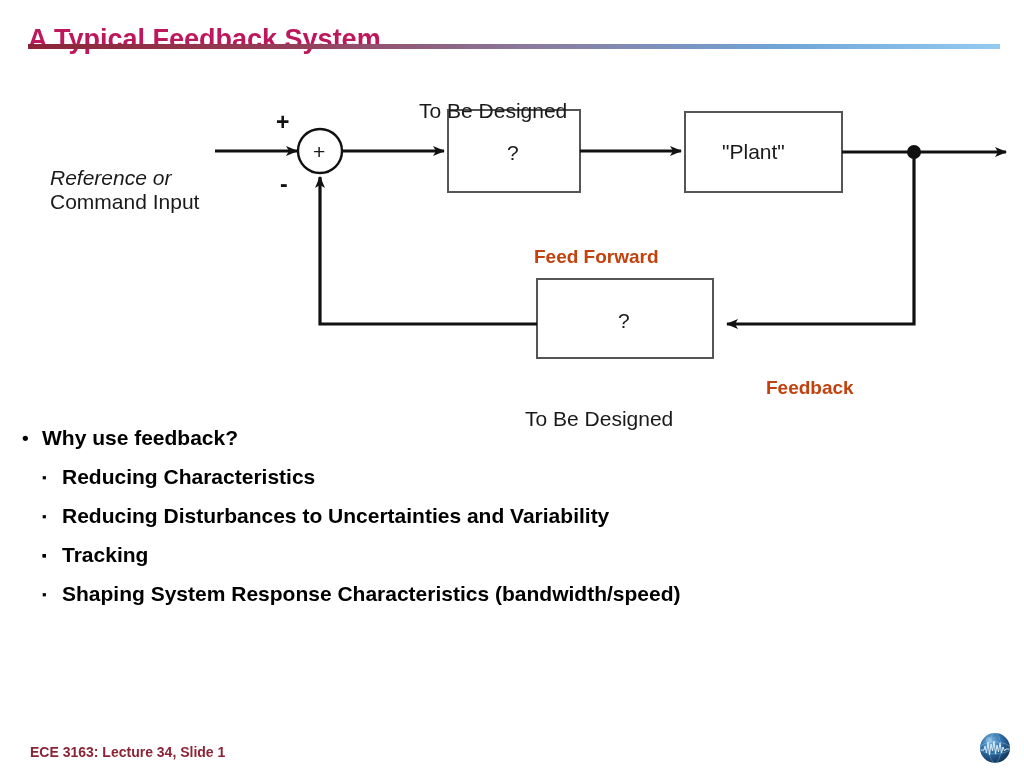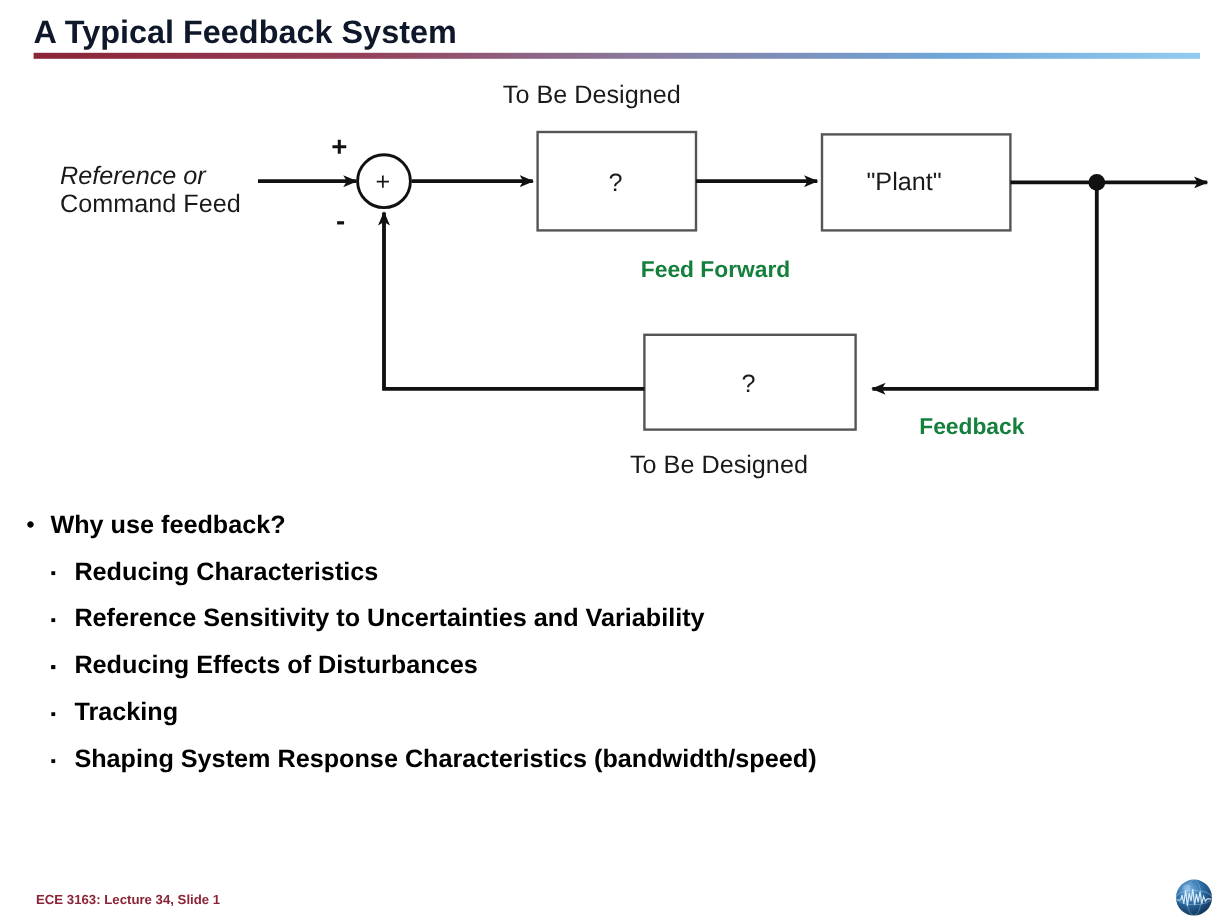--- a/index.html
+++ b/index.html
@@ -13,24 +13,24 @@
     position: relative;
     overflow: hidden;
     font-family: "Liberation Sans", sans-serif;
     -webkit-font-smoothing: antialiased;
   }
 
   
   #slide-title {
     position: absolute;
     left: 28px;
-    top: 12px;
+    top: 24px;
     font-size: 27px;
     font-weight: bold;
-    color: #0f172a;
+    color: #be185d;
     letter-spacing: 0px;
     white-space: nowrap;
   }
   #title-rule {
     position: absolute;
     left: 28px;
     top: 44px;
     width: 972px;
     height: 5px;
     background: linear-gradient(to right, #8C2437 0%, #94405A 28%, #8A7B9E 52%, #6FA6D8 78%, #93CBF0 100%);
@@ -45,28 +45,29 @@
     height: 355px;
   }
   #diagram svg {
     display: block;
   }
   .dlabel {
     position: absolute;
     font-family: "Liberation Sans", sans-serif;
     color: #1a1a1a;
     white-space: nowrap;
+    margin-top: 31px;
   }
   .dlabel-plain {
     font-size: 21px;
   }
   .dlabel-blue {
     font-size: 19px;
     font-weight: bold;
-    color: #15803d;
+    color: #c2410c;
   }
   .boxtext {
     position: absolute;
     font-size: 21px;
     color: #1a1a1a;
     white-space: nowrap;
   }
   .sign {
     position: absolute;
     font-size: 23px;
@@ -115,21 +116,21 @@
     top: 0;
     font-size: 13px;
     line-height: 30px;
   }
 
   
   #footer-text {
     position: absolute;
     left: 30px;
     top: 744px;
-    font-size: 11px;
+    font-size: 14px;
     font-weight: bold;
     color: #8C2437;
     white-space: nowrap;
   }
   #footer-logo {
     position: absolute;
     left: 978px;
     top: 731px;
     width: 34px;
     height: 34px;
@@ -172,21 +173,21 @@
     <circle cx="914" cy="94" r="7" fill="#111"></circle>
 
     <path d="M914,94 L914,266 L727,266" fill="none" stroke="#111" stroke-width="3.2" marker-end="url(#arrL)"></path>
 
     <rect x="537" y="221" width="176" height="79" fill="#ffffff" stroke="#555" stroke-width="2"></rect>
 
     <path d="M537,266 L320,266 L320,119" fill="none" stroke="#111" stroke-width="3.2" marker-end="url(#arrU)"></path>
   </svg>
 
   <div class="dlabel dlabel-plain" style="left:50px; top:77px;font-style:italic;">Reference or</div>
-  <div class="dlabel dlabel-plain" style="left:50px; top:101px;">Command Feed</div>
+  <div class="dlabel dlabel-plain" style="left:50px; top:101px;">Command Input</div>
 
   <div class="boxtext" style="left:313px; top:82px;">+</div>
   <div class="sign" style="left:276px; top:51px;">+</div>
   <div class="sign" style="left:280px; top:113px;">-</div>
 
   <div class="dlabel dlabel-plain" style="left:419px; top:10px;">To Be Designed</div>
   <div class="boxtext" style="left:507px; top:83px;">?</div>
   <div class="dlabel dlabel-blue" style="left:534px; top:157px;">Feed Forward</div>
 
   <div class="boxtext" style="left:722px; top:82px;">"Plant"</div>
@@ -200,28 +201,27 @@
   <div class="bullet-l1">
     <span class="marker">•</span>
     <span>Why use feedback?</span>
   </div>
   <div class="bullet-l2">
     <span class="marker">▪</span>
     <span>Reducing Characteristics</span>
   </div>
   <div class="bullet-l2">
     <span class="marker">▪</span>
-    <span>Reference Sensitivity to Uncertainties and Variability</span>
-  </div>
-  <div class="bullet-l2">
-    <span class="marker">▪</span>
-  </div>
-  <div class="bullet-l2">
-    <span class="marker">▪</span>
-    <span>Reducing Effects of Disturbances</span>
+    <span>Reducing Disturbances to Uncertainties and Variability</span>
+  </div>
+  <div class="bullet-l2">
+    <span class="marker">▪</span>
+  </div>
+  <div class="bullet-l2">
+    <span class="marker">▪</span>
   </div>
   <div class="bullet-l2">
     <span class="marker">▪</span>
     <span>Tracking</span>
   </div>
   <div class="bullet-l2">
     <span class="marker">▪</span>
     <span>Shaping System Response Characteristics (bandwidth/speed)</span>
   </div>
 </div>

